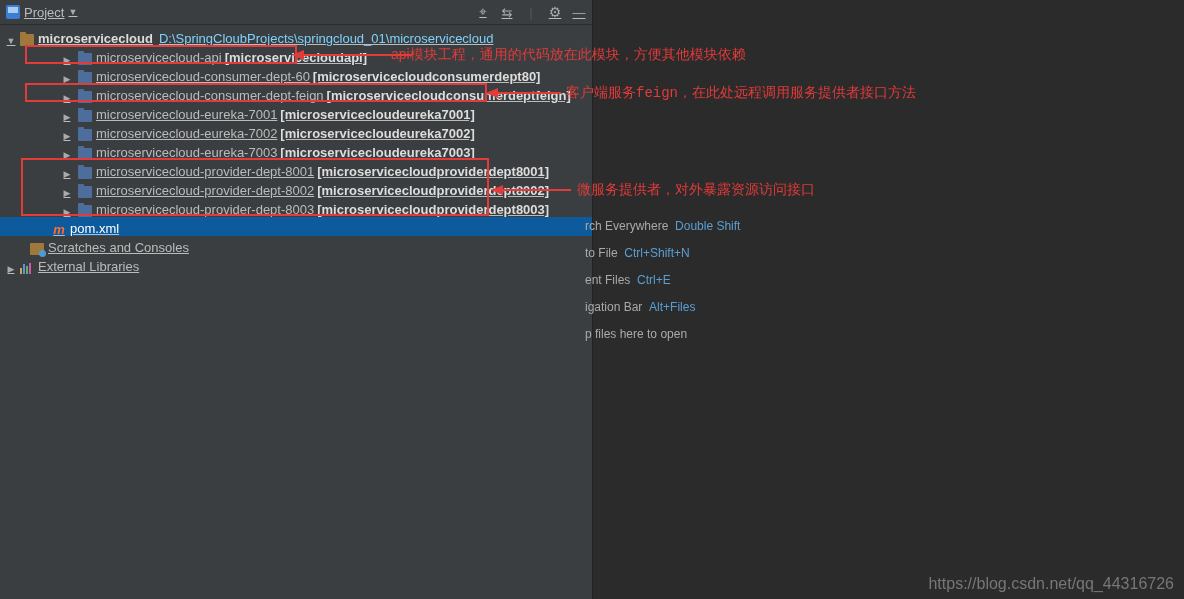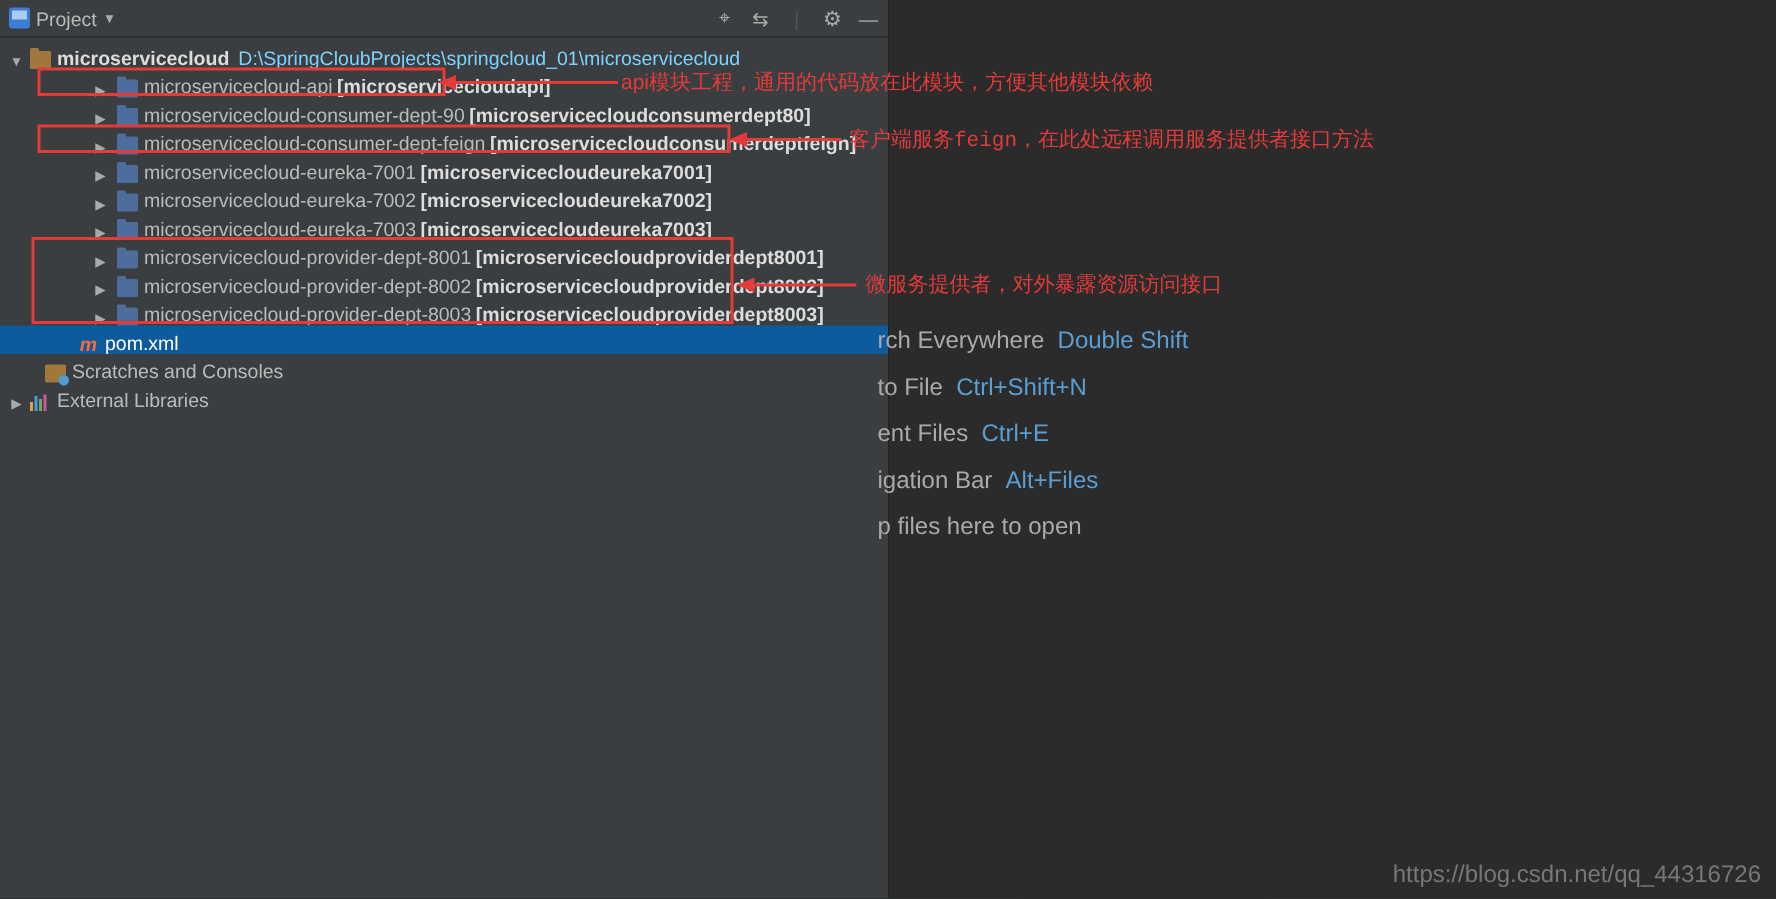--- a/index.html
+++ b/index.html
@@ -3,21 +3,21 @@
 <meta charset="utf-8">
 <style>
 * { margin:0; padding:0; box-sizing:border-box; }
 body {
   width:1184px; height:599px;
   background:#2b2b2b;
   font-family:"Segoe UI",Arial,sans-serif;
   font-size:13px; color:#bbb;
   overflow:hidden; position:relative;
 }
-.container { display:flex; height:100%; }
+.container { display:flex; height:100%;text-decoration:underline; }
 .sidebar { width:593px; background:#3b3e40; border-right:1px solid #222; display:flex; flex-direction:column; }
 .header {
   height:25px; background:#3b3e40;
   border-bottom:1px solid #2a2c2d;
   display:flex; align-items:center; padding:0 6px;
   justify-content:space-between;
 }
 .header-left { display:flex; align-items:center; gap:4px; }
 .header-right { display:flex; align-items:center; gap:10px; color:#aaa; }
 .header-icon { width:14px; height:14px; display:inline-flex; align-items:center; justify-content:center; }
@@ -78,21 +78,21 @@
 .indent-2 { padding-left:26px; }
 .row.indent-1 .arrow { margin-right:2px; }
 
 .redbox { position:absolute; border:2px solid #e33a3a; pointer-events:none; }
 
 .right-pane {
   flex:1; background:#2b2b2b; position:relative;
   color:#aaa;
 }
 .tips { position:absolute; left:-8px; top:219px; }
-.tip-row { margin-bottom:13px; font-size:16px; }
+.tip-row { margin-bottom:13px; font-size:12px; }
 .tip-row .shortcut { color:#5a9fd4; }
 
 .anno {
   position:absolute; color:#e33a3a; font-size:14px;
   display:flex; align-items:center; gap:6px;
 }
 .arrow-svg { flex-shrink:0; }
 
 .watermark {
   position:absolute; right:10px; bottom:6px;
@@ -133,21 +133,21 @@
       <div id="modules">
           <div class="row indent-1">
             <span class="arrow right"></span>
             <span class="folder-icon"></span>
             <span class="name">microservicecloud-api</span>
             <span class="bracket">[microservicecloudapi]</span>
           </div>
           <div class="row indent-1">
             <span class="arrow right"></span>
             <span class="folder-icon"></span>
-            <span class="name">microservicecloud-consumer-dept-90</span>
+            <span class="name">microservicecloud-consumer-dept-60</span>
             <span class="bracket">[microservicecloudconsumerdept80]</span>
           </div>
           <div class="row indent-1">
             <span class="arrow right"></span>
             <span class="folder-icon"></span>
             <span class="name">microservicecloud-consumer-dept-feign</span>
             <span class="bracket">[microservicecloudconsumerdeptfeign]</span>
           </div>
           <div class="row indent-1">
             <span class="arrow right"></span>
@@ -223,21 +223,21 @@
       <div class="tip-row"><span>igation Bar</span>&nbsp;&nbsp;<span class="shortcut">Alt+Files</span></div>
       <div class="tip-row"><span>p files here to open</span></div>
     </div>
   </div>
 </div>
 
 <svg class="arrow-svg" style="position:absolute; left:292px; top:46px;" width="120" height="18">
   <line x1="120" y1="9" x2="8" y2="9" stroke="#e33a3a" stroke-width="2"></line>
   <polygon points="0,9 12,4 12,14" fill="#e33a3a"></polygon>
 </svg>
-<div class="anno" style="left:414px; top:46px;">
+<div class="anno" style="left:391px; top:46px;">
   <span>api模块工程，通用的代码放在此模块，方便其他模块依赖</span>
 </div>
 
 <svg class="arrow-svg" style="position:absolute; left:486px; top:84px;" width="75" height="18">
   <line x1="75" y1="9" x2="8" y2="9" stroke="#e33a3a" stroke-width="2"></line>
   <polygon points="0,9 12,4 12,14" fill="#e33a3a"></polygon>
 </svg>
 <div class="anno" style="left:566px; top:84px;font-family:Liberation Mono, monospace;">
   <span>客户端服务feign，在此处远程调用服务提供者接口方法</span>
 </div>

